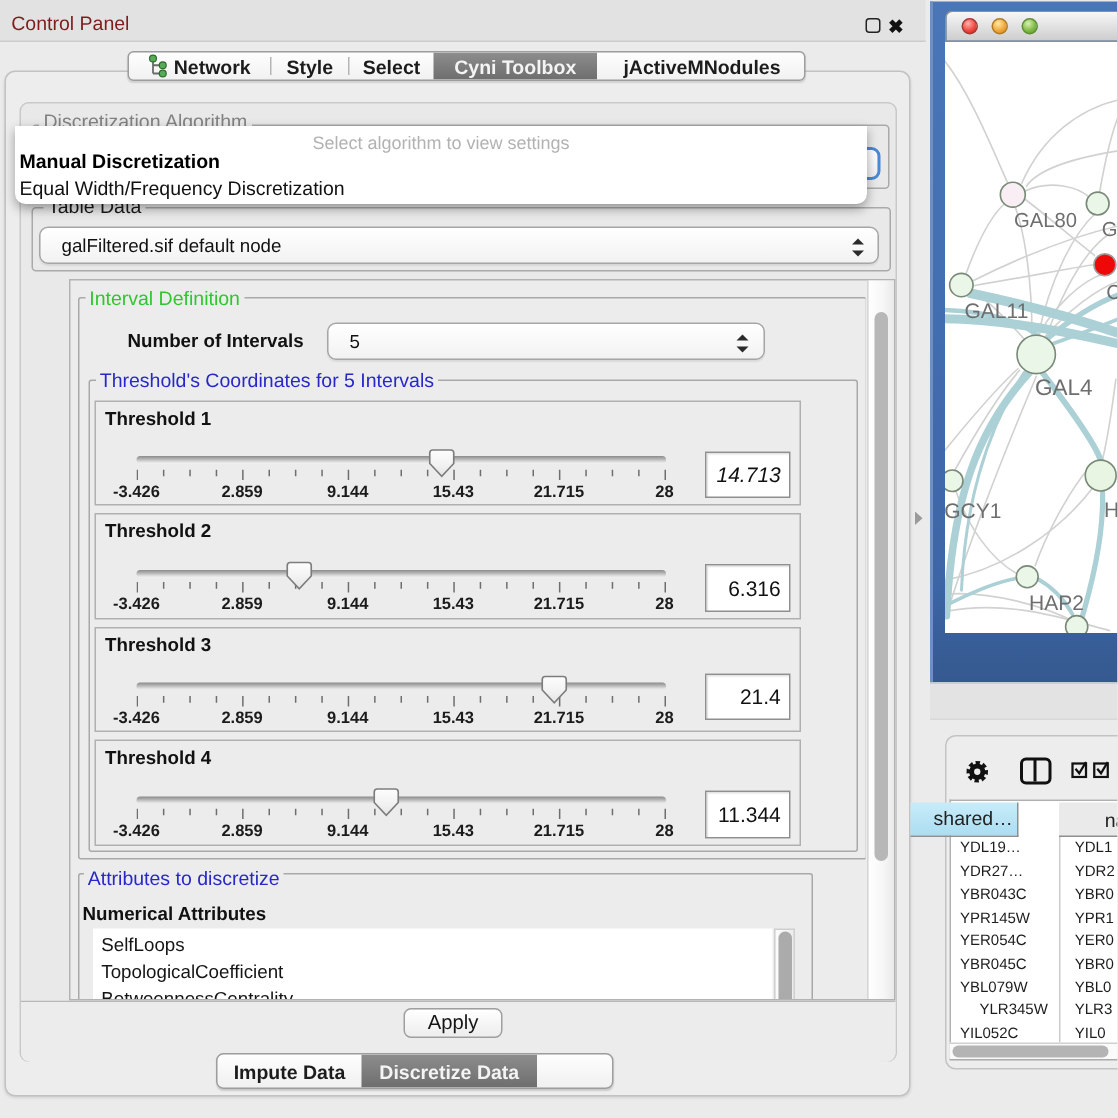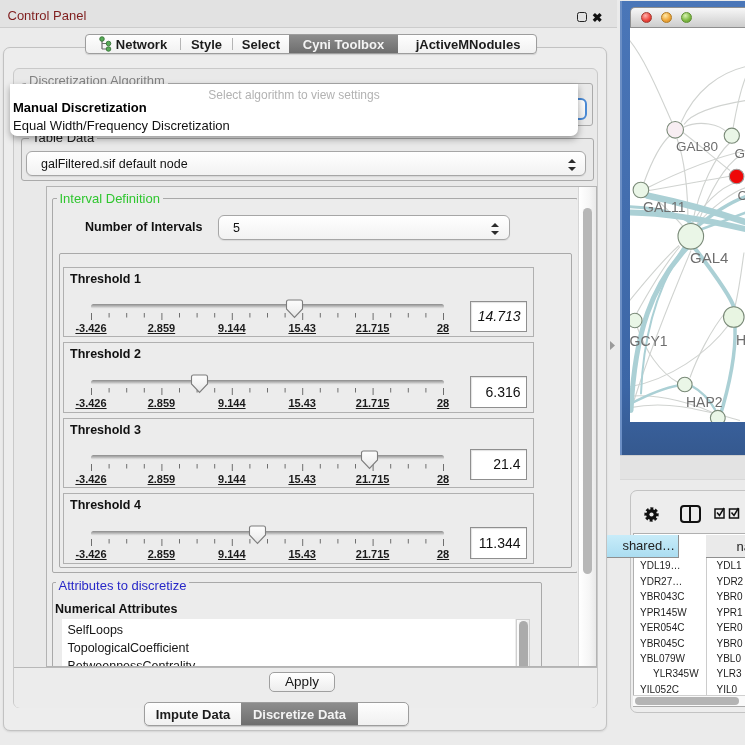--- a/index.html
+++ b/index.html
@@ -5,21 +5,21 @@
 html,body { width:745px; height:745px; background:#ebebeb; font-family:"Liberation Sans",sans-serif; overflow:hidden; position:relative; }
 .abs { position:absolute; }
 .grp { position:absolute; border:1px solid #aaa; border-radius:3px; }
 .grptitle { position:absolute; background:#e9e9e9; padding:0 3px; font-size:13px; line-height:13.5px; white-space:nowrap; }
 .combo { position:absolute; border:1px solid #a6a6a6; border-radius:6px; background:linear-gradient(#ffffff,#f2f2f2); box-shadow:0 1px 1px rgba(0,0,0,0.08); }
 .combo .ctxt { position:absolute; left:14px; top:5px; font-size:12.5px; color:#111; }
 .bold { font-weight:bold; }
 .seg { position:absolute; top:0; bottom:0; display:flex; align-items:center; justify-content:center; font-size:13px; color:#1c1c1c; white-space:nowrap; }
 .segdark { background:linear-gradient(#8d8d8d,#6e6e6e); color:#f4f4f4; }
 .sep { position:absolute; top:3px; bottom:3px; width:1px; background:#b5b5b5; }
-.ticklbl { position:absolute; font-size:11px; font-weight:bold; color:#1b1b1b; white-space:nowrap; transform:translateX(-50%);text-decoration:underline; }
+.ticklbl { position:absolute; font-size:11px; font-weight:bold; color:#1b1b1b; white-space:nowrap; transform:translateX(-50%); }
 .valbox { position:absolute; width:57px; height:31.5px; background:#fff; border:1px solid #8f8f8f; box-shadow:inset 1px 1px 1px rgba(0,0,0,0.12); display:flex; align-items:center; justify-content:flex-end; padding-right:5px; font-size:14px; color:#111; }
 .listitem { position:absolute; font-size:12.5px; color:#151515; white-space:nowrap; }
 .row1 { position:absolute; font-size:10px; color:#1d1d1d; white-space:nowrap; }
 </style></head><body>
 
 <div class="abs" style="left:0;top:0;width:617px;height:28px;background:#e2e2e2;border-bottom:1px solid #cccccc;"></div>
 <div class="abs" style="left:7.5px;top:7.5px;font-size:13px;color:#7f1d1d;">Control Panel</div>
 <div class="abs" style="left:577px;top:11.5px;width:10px;height:10px;border:1.6px solid #222;border-radius:2.5px;"></div>
 <div class="abs" style="left:592px;top:9.5px;font-size:12.5px;font-weight:bold;color:#111;">✖</div>
 
@@ -64,20 +64,21 @@
 <div class="grptitle" style="left:10.0px;top:5.3px;color:#2fc62f;background:#ececec;">Interval Definition</div>
 <div class="abs bold" style="left:38.5px;top:33.0px;font-size:12.5px;color:#111;">Number of Intervals</div>
 <div class="combo" style="left:171.5px;top:28.0px;width:292px;height:25px;">
   <div class="ctxt">5</div>
   <svg width="10" height="16" viewBox="0 0 10 16" style="position:absolute;right:9px;top:5px;">
     <path d="M1,6 L5,2 L9,6 Z" fill="#2b2b2b"></path>
         <path d="M1,10 L5,14 L9,10 Z" fill="#2b2b2b"></path>
   </svg>
 </div>
 <div class="grp" style="left:12.5px;top:66.7px;width:513px;height:315.00000000000006px;border-radius:2px;border-color:#a9a9a9;"></div>
+<div class="grptitle" style="left:17.0px;top:60.3px;color:#2828c8;background:#ececec;">Threshold's Coordinates for 5 Intervals</div>
 <div class="abs" style="left:16.8px;top:80.1px;width:470.7px;height:70.5px;border:1px solid #b0b0b0;"></div>
 <div class="abs bold" style="left:23.5px;top:85.1px;font-size:12.5px;color:#111;">Threshold 1</div>
 <div class="abs" style="left:44.5px;top:117.8px;width:353px;height:5px;border-radius:2.5px;background:linear-gradient(#8b8b8b,#b3b3b3 40%,#dcdcdc 75%,#f0f0f0);"></div>
 <svg class="abs" style="left:44.0px;top:126.4px;" width="354" height="8" viewBox="0 0 354 8">
       <line x1="0.5" y1="0" x2="0.5" y2="7.0" stroke="#6e6e6e" stroke-width="1"></line>
       <line x1="18.1" y1="0" x2="18.1" y2="4.5" stroke="#6e6e6e" stroke-width="1"></line>
       <line x1="35.7" y1="0" x2="35.7" y2="4.5" stroke="#6e6e6e" stroke-width="1"></line>
       <line x1="53.3" y1="0" x2="53.3" y2="4.5" stroke="#6e6e6e" stroke-width="1"></line>
       <line x1="70.9" y1="0" x2="70.9" y2="7.0" stroke="#6e6e6e" stroke-width="1"></line>
       <line x1="88.5" y1="0" x2="88.5" y2="4.5" stroke="#6e6e6e" stroke-width="1"></line>

